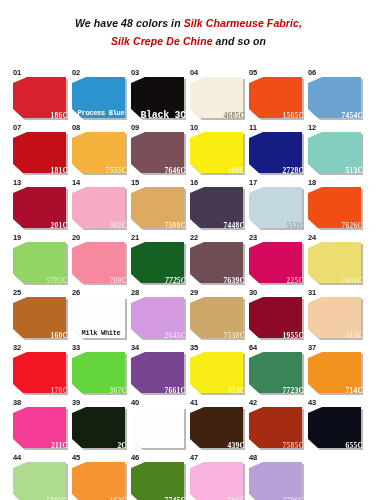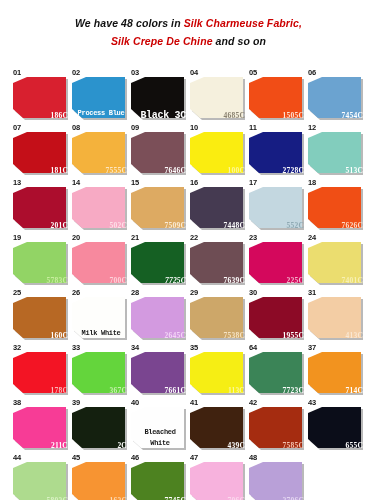--- a/index.html
+++ b/index.html
@@ -346,21 +346,20 @@
     <div class="swatch-cell">
       <div class="swatch-shadow"></div>
       <div class="swatch-chip" style="background: rgb(20, 32, 15);"></div>
       <div class="swatch-index">39</div>
       <div class="swatch-label" style="color: rgb(255, 255, 255);">2C</div>
     </div>
     <div class="swatch-cell">
       <div class="swatch-shadow"></div>
       <div class="swatch-chip" style="background: rgb(254, 254, 254);"></div>
       <div class="swatch-index">40</div>
-      <div class="swatch-label multi" style="color: rgb(26, 26, 26); text-decoration: none;">Bleached White</div>
     </div>
     <div class="swatch-cell">
       <div class="swatch-shadow"></div>
       <div class="swatch-chip" style="background: rgb(64, 34, 15);"></div>
       <div class="swatch-index">41</div>
       <div class="swatch-label" style="color: rgb(255, 255, 255);">439C</div>
     </div>
     <div class="swatch-cell">
       <div class="swatch-shadow"></div>
       <div class="swatch-chip" style="background: rgb(165, 44, 16);"></div>

